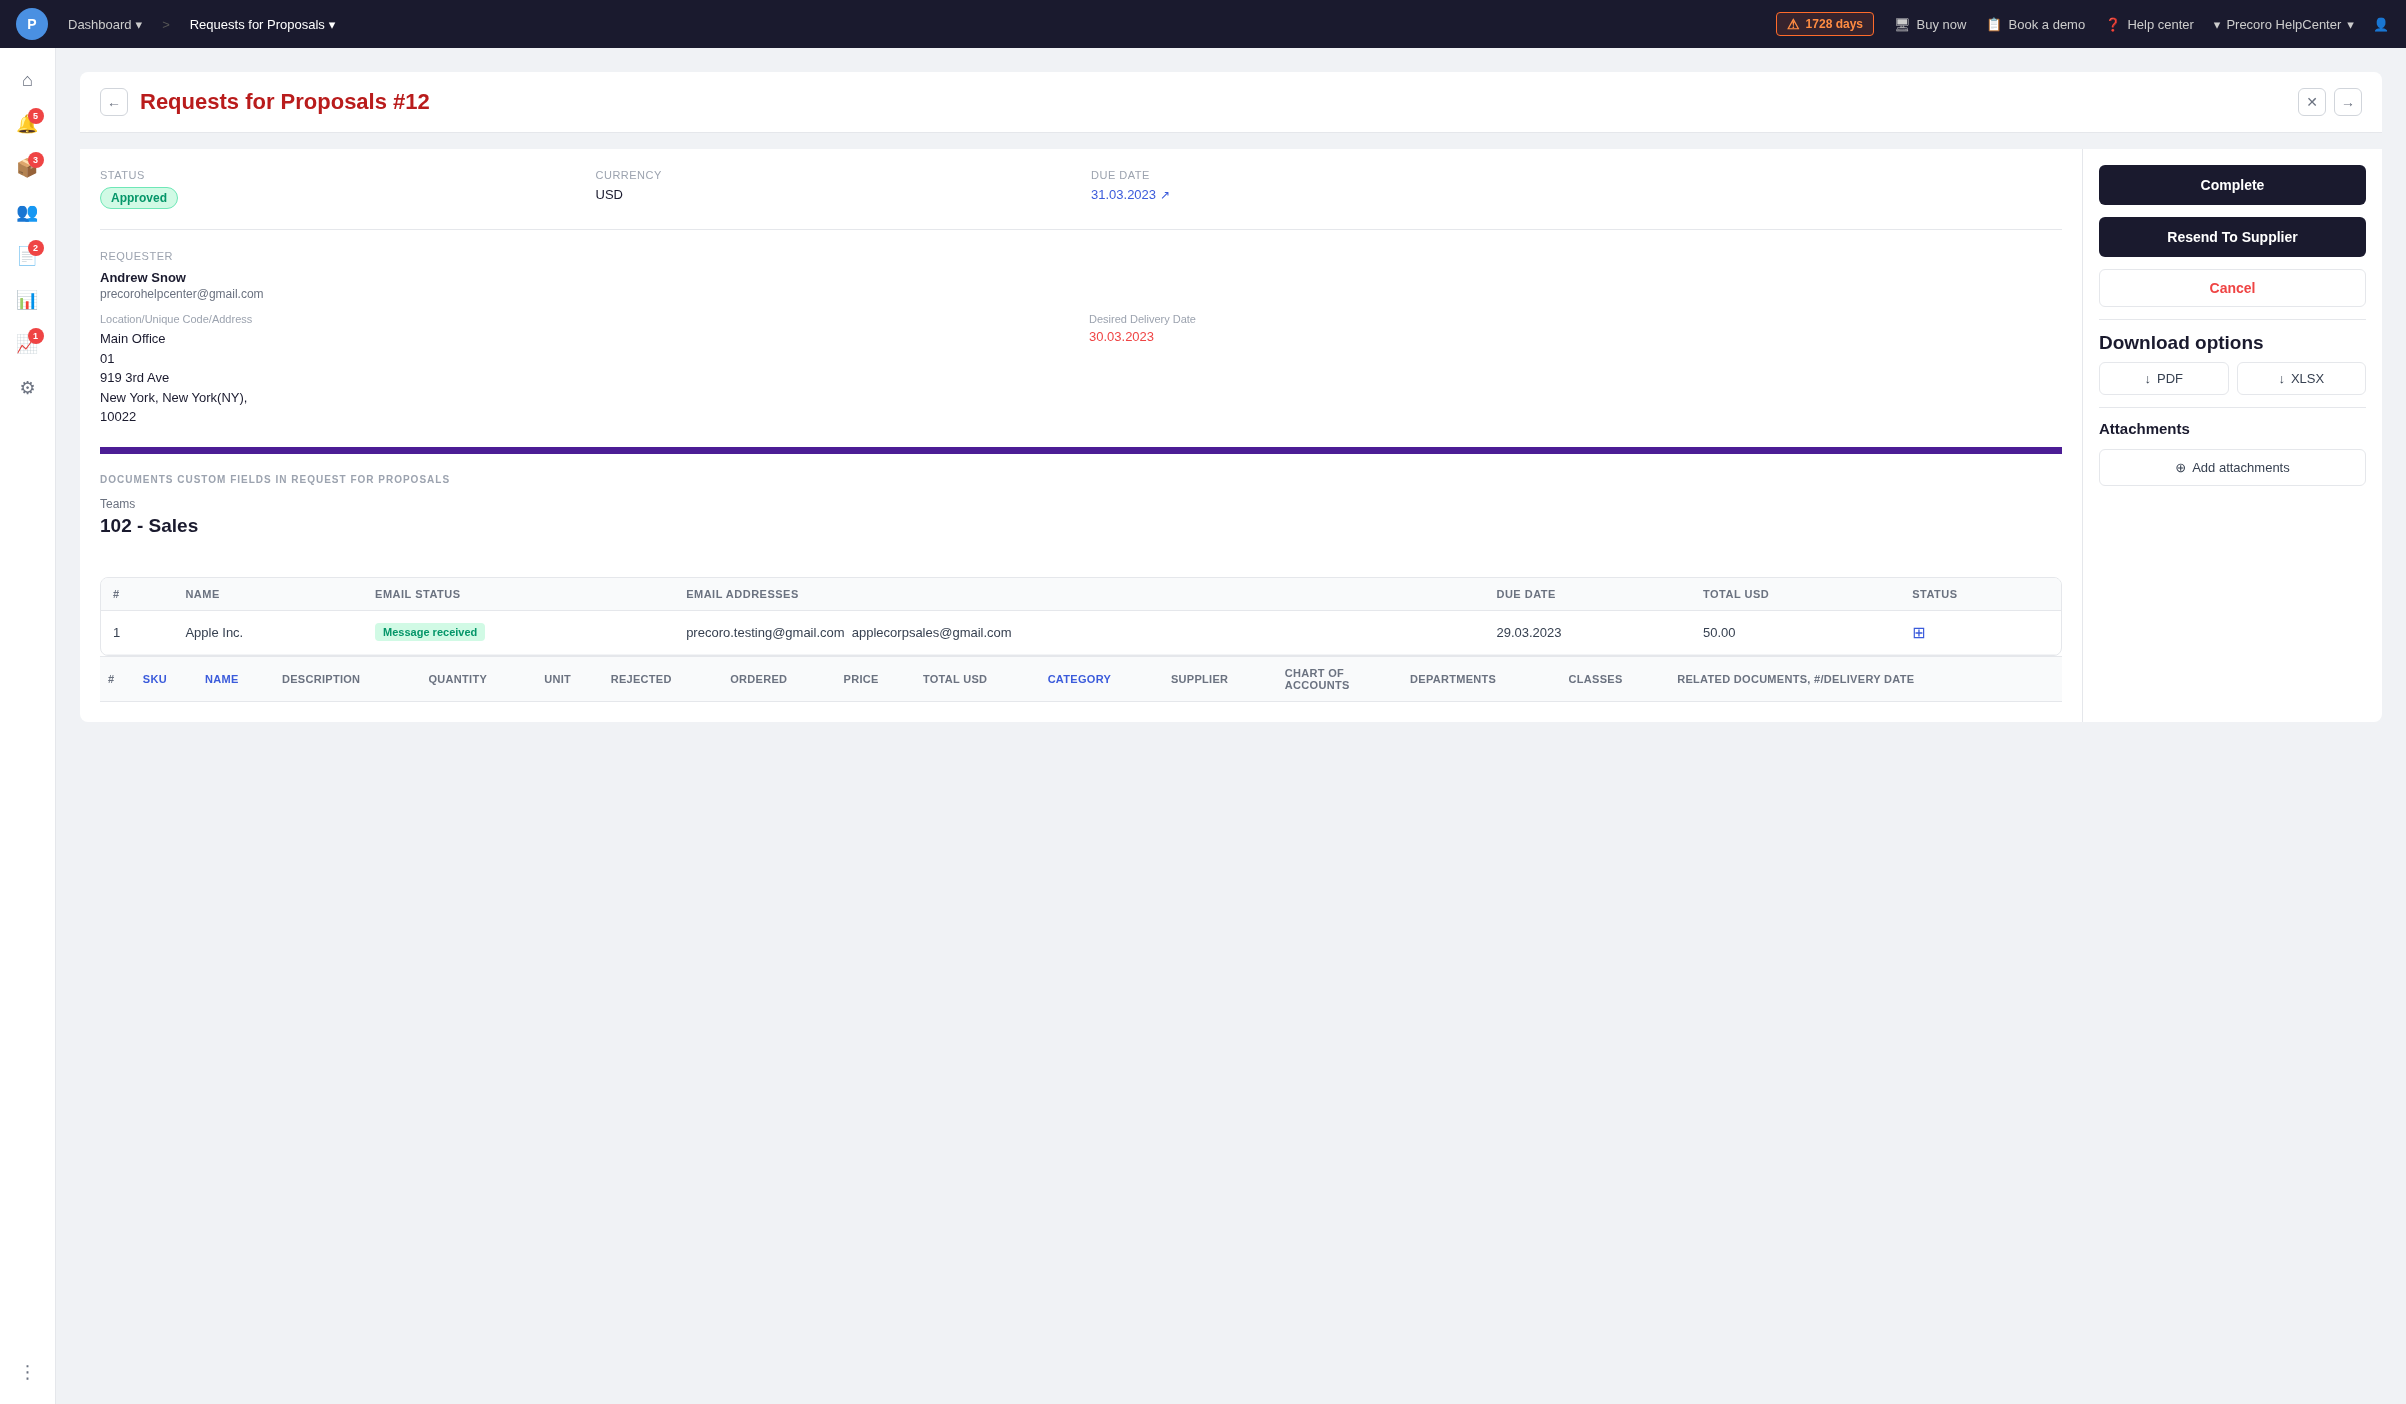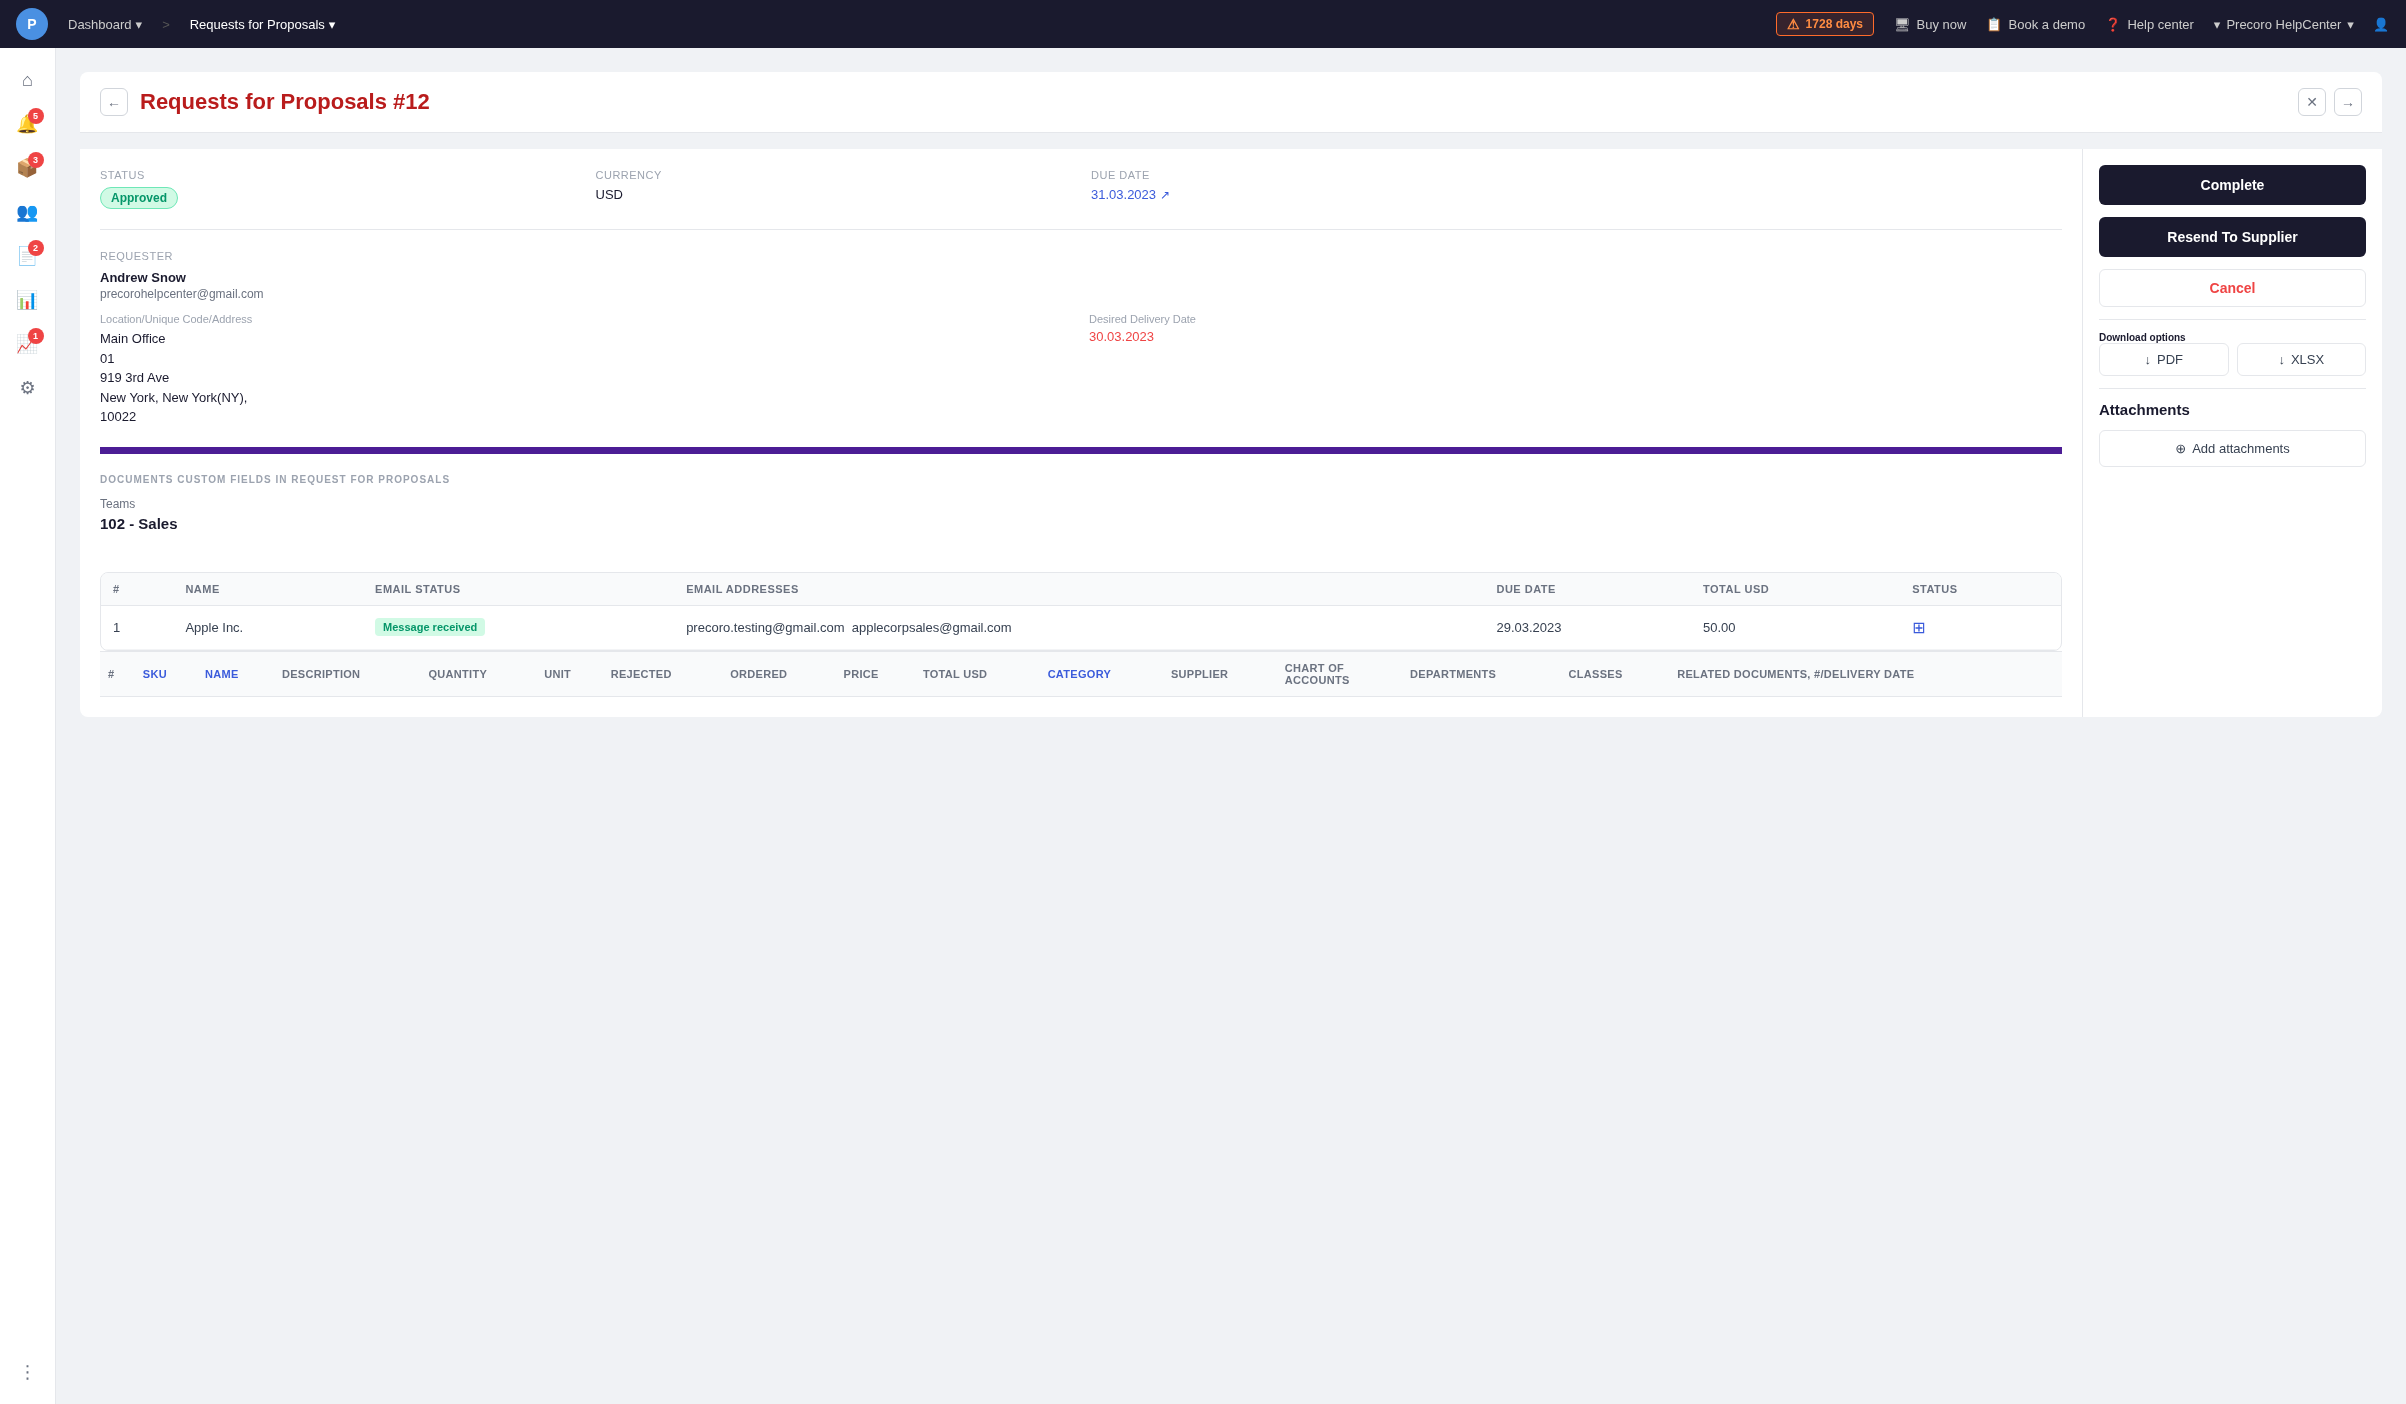--- a/index.html
+++ b/index.html
@@ -259,21 +259,21 @@
       letter-spacing: 1px;
       margin-bottom: 12px;
     }
     .custom-field-name {
       font-size: 12px;
       color: #6b7280;
       margin-bottom: 4px;
     }
     .custom-field-value {
       font-weight: 600;
-      font-size: 15px;
+      font-size: 19px;
       color: #1a1a2e;
     }
 
     
     .btn-primary {
       width: 100%;
       padding: 12px;
       background: #1a1a2e;
       color: white;
       border: none;
@@ -302,24 +302,24 @@
       color: #ef4444;
       border: 1px solid #e5e7eb;
       border-radius: 6px;
       font-size: 14px;
       font-weight: 600;
       cursor: pointer;
       text-align: center;
     }
 
     .download-section h3 {
-      font-size: 10px;
+      font-size: 19px;
       font-weight: 700;
       color: #1a1a2e;
-      margin-bottom: 0;
+      margin-bottom: 8px;
     }
     .download-buttons {
       display: flex;
       gap: 8px;
     }
     .btn-download {
       flex: 1;
       padding: 8px;
       background: white;
       border: 1px solid #e5e7eb;

